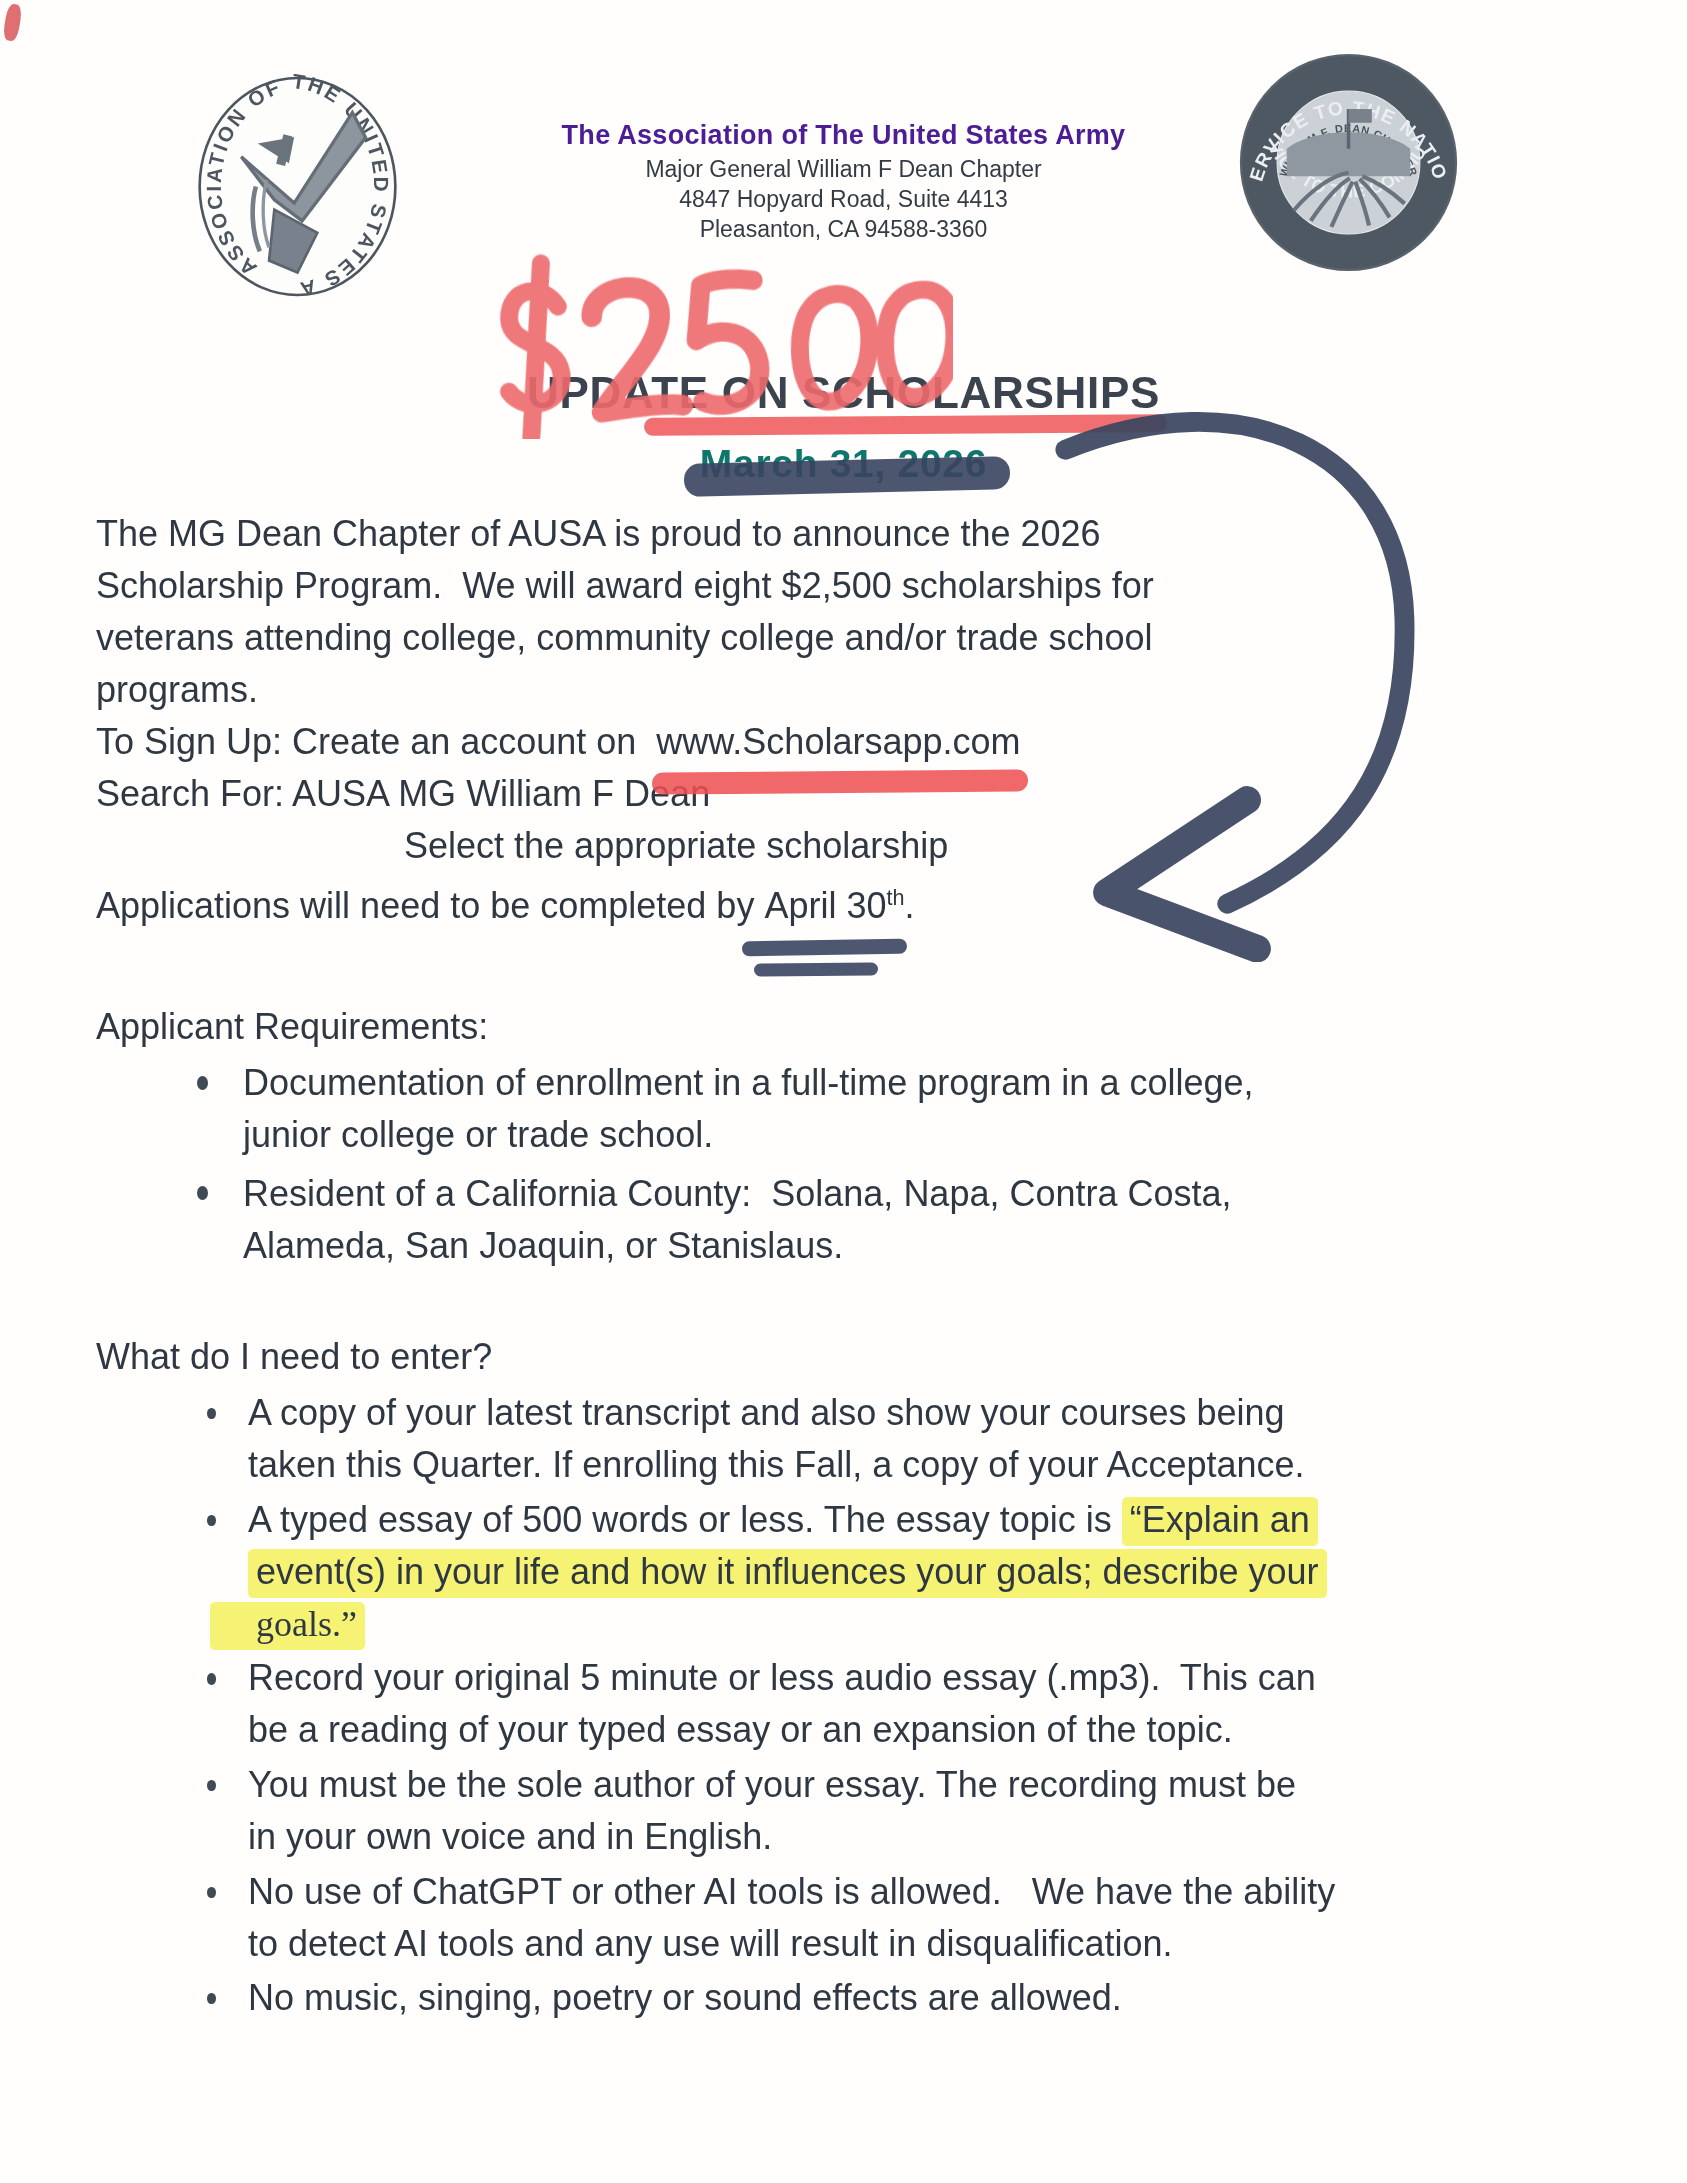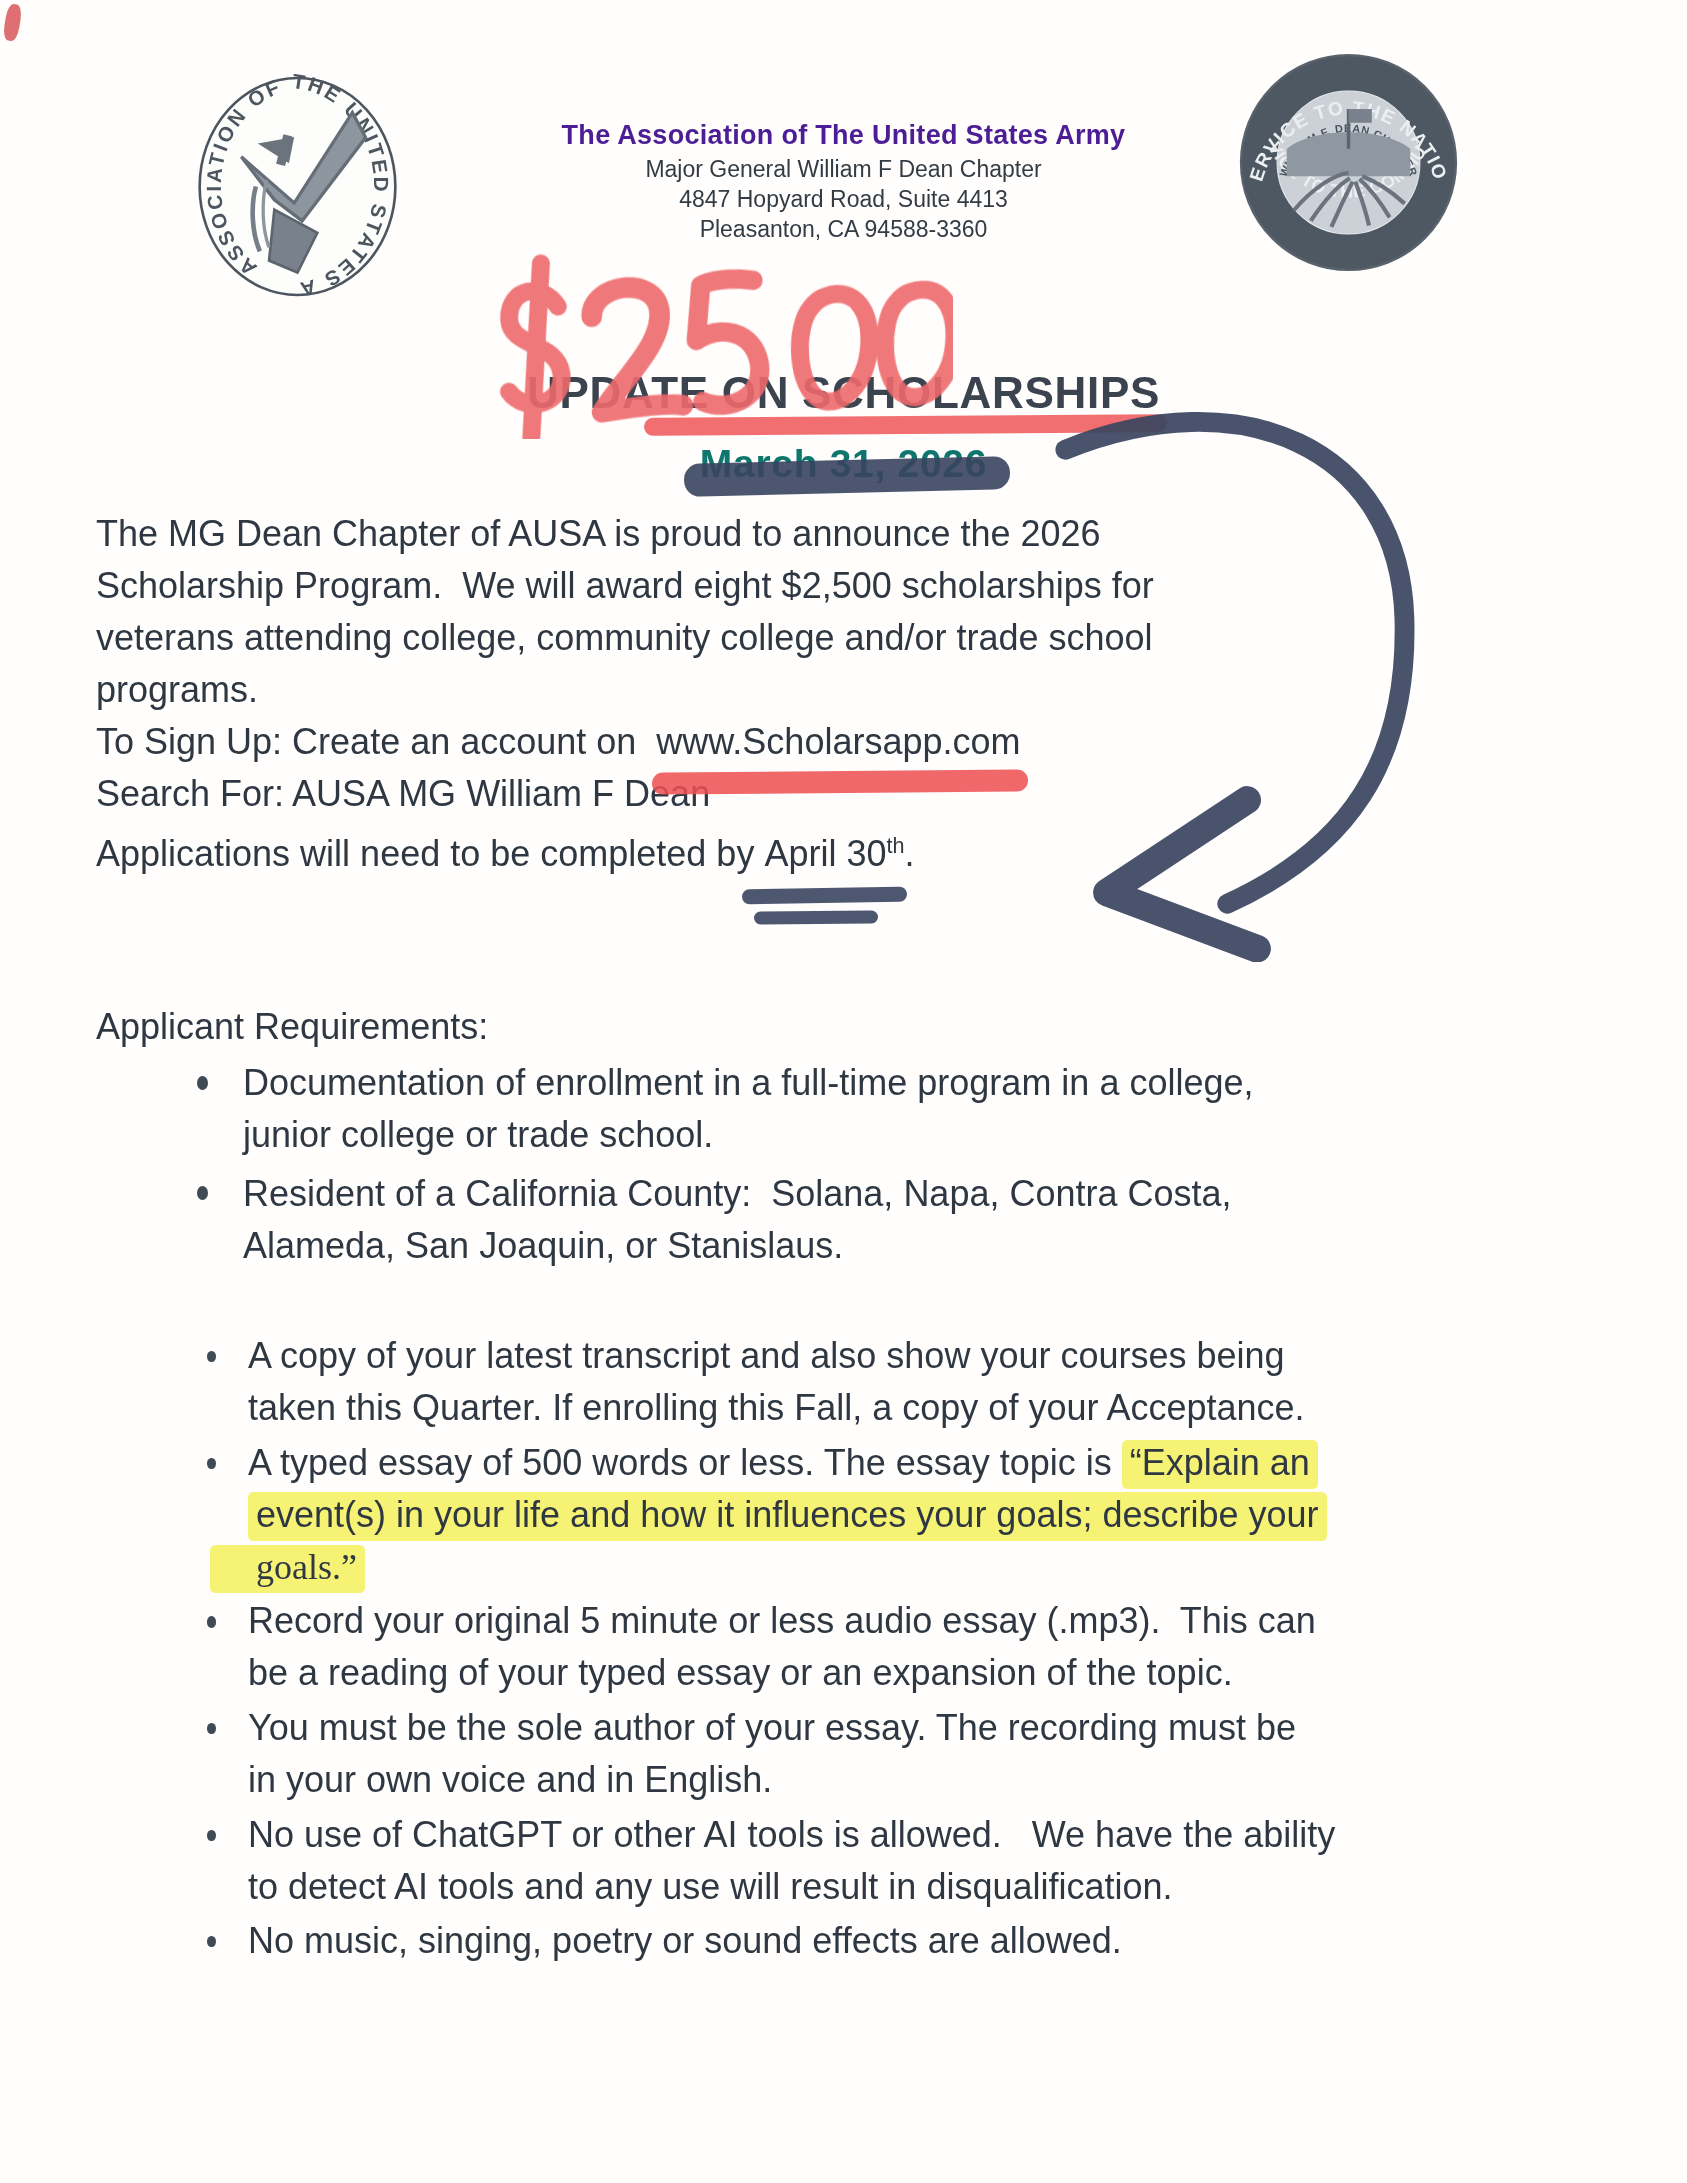--- a/index.html
+++ b/index.html
@@ -178,39 +178,41 @@
     <span class="struck">March 31, 2026</span>
   </div>
 
   <div class="intro">
     <div class="line">The MG Dean Chapter of AUSA is proud to announce the 2026</div>
     <div class="line">Scholarship Program.  We will award eight $2,500 scholarships for</div>
     <div class="line">veterans attending college, community college and/or trade school</div>
     <div class="line">programs.</div>
     <div class="line"><span>To Sign Up: Create an account on  </span><span class="lu">www.Scholarsapp.com</span></div>
     <div class="line">Search For: AUSA MG William F Dean</div>
+    <div class="line indent">Select the appropriate scholarship</div>
     <div class="line"><span>Applications will need to be completed by </span><span class="du"><span>April 30</span><sup>th</sup></span><span>.</span></div>
   </div>
 
   <div class="sections">
 
     <div class="sec-header">Applicant Requirements:</div>
     <ul class="doc-list">
       <li>
         <div class="line">Documentation of enrollment in a full-time program in a college,</div>
         <div class="line">junior college or trade school.</div>
       </li>
       <li>
         <div class="line">Resident of a California County:  Solana, Napa, Contra Costa,</div>
         <div class="line">Alameda, San Joaquin, or Stanislaus.</div>
       </li>
     </ul>
 
     <div class="gap"></div>
 
+    <div class="sec-header">What do I need to enter?</div>
     <ul class="doc-list small">
       <li>
         <div class="line">A copy of your latest transcript and also show your courses being</div>
         <div class="line">taken this Quarter. If enrolling this Fall, a copy of your Acceptance.</div>
       </li>
       <li>
         <div class="line"><span>A typed essay of 500 words or less. The essay topic is </span><span class="hl">“Explain an</span></div>
         <div class="line"><span class="hl">event(s) in your life and how it influences your goals; describe your</span></div>
         <div class="line"><span class="hl hl-extend">goals.”</span></div>
       </li>

